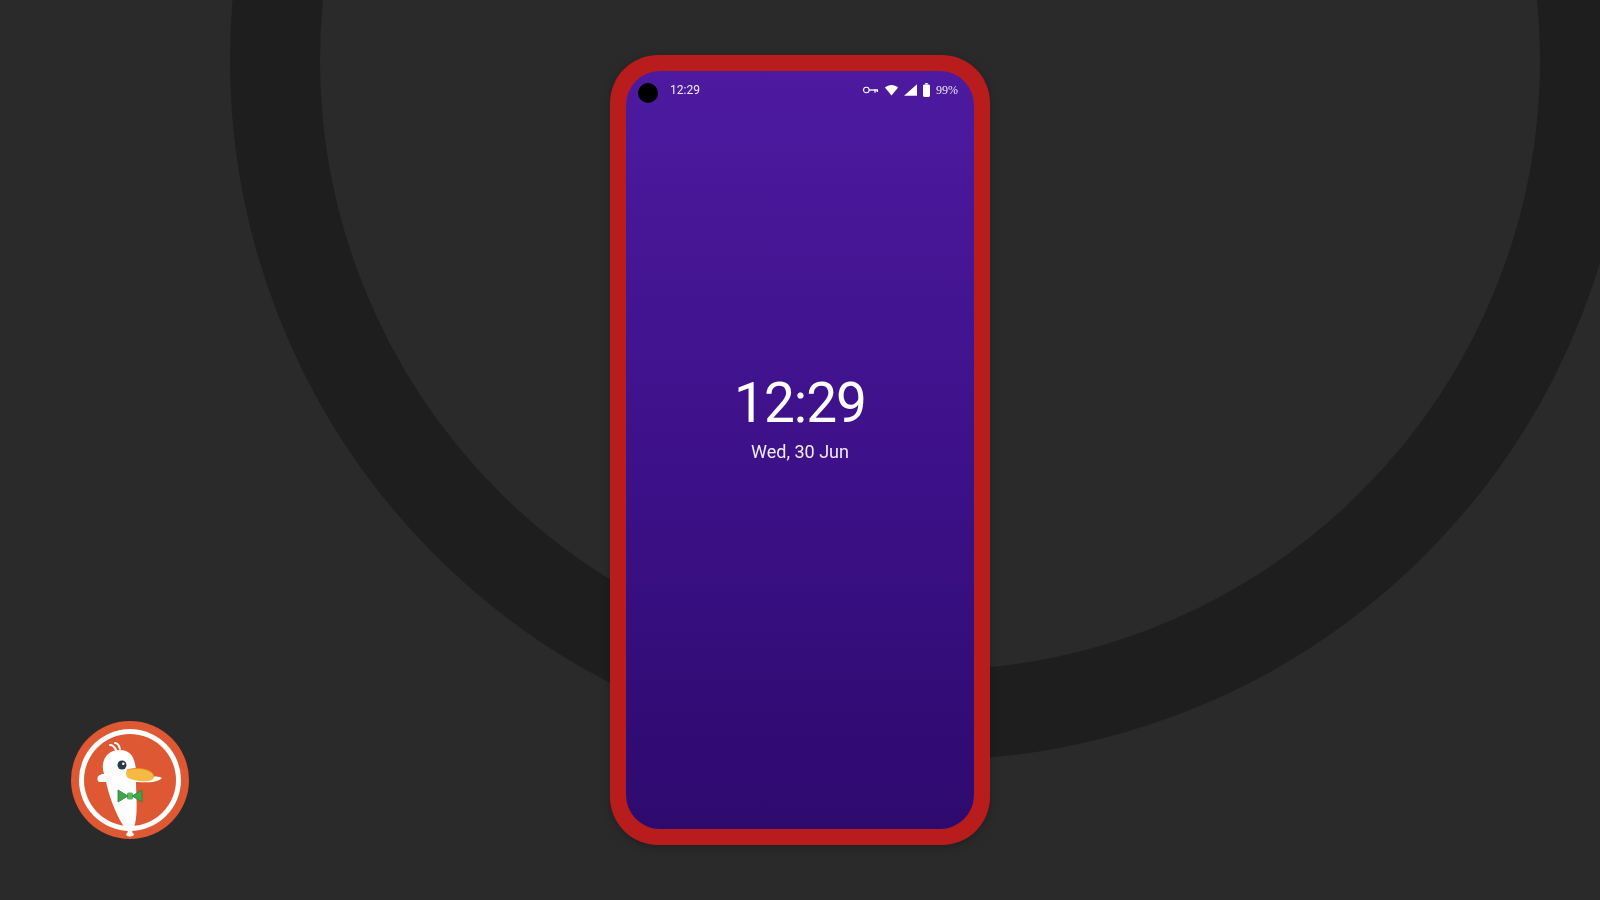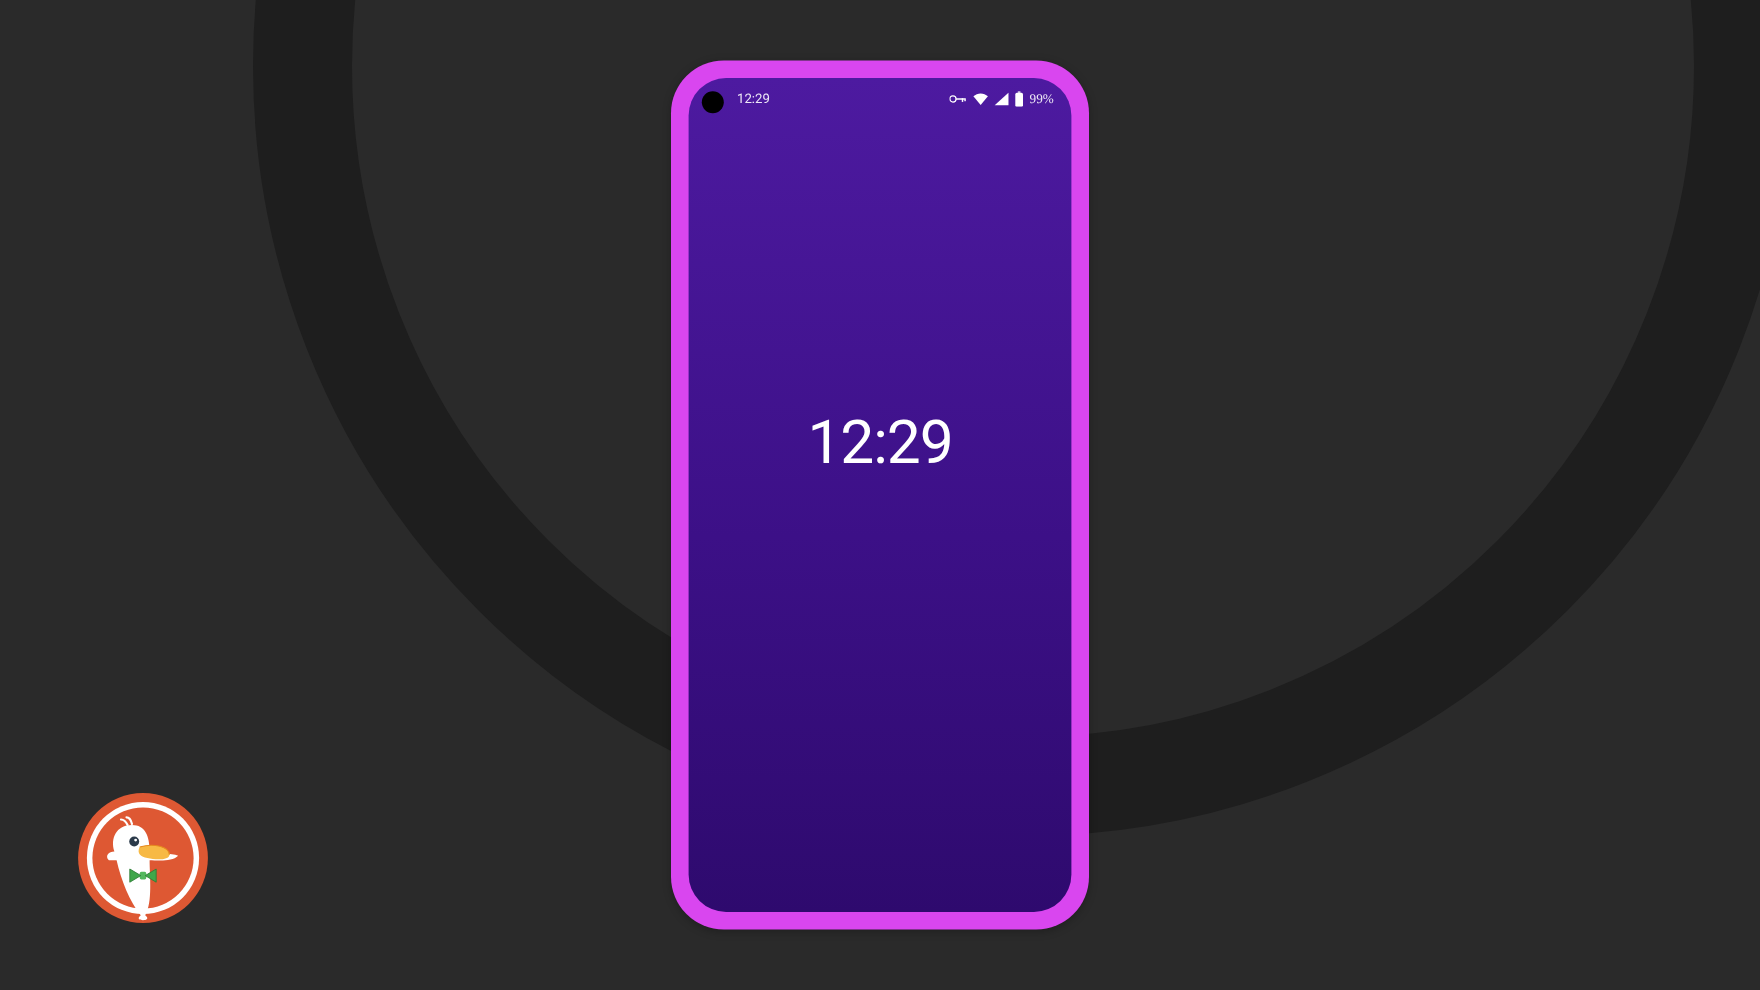--- a/index.html
+++ b/index.html
@@ -31,21 +31,21 @@
     pointer-events: none;
   }
 
   
   .phone {
     position: absolute;
     left: 610px;
     top: 55px;
     width: 380px;
     height: 790px;
-    background: #d946ef;
+    background: #b91c1c;
     border-radius: 48px;
     box-shadow: 0 2px 8px rgba(0,0,0,0.25);
     padding: 16px;
   }
 
   .screen {
     position: relative;
     width: 100%;
     height: 100%;
     border-radius: 34px;
@@ -161,20 +161,21 @@
               <rect x="1" y="2" width="10" height="18" rx="2" fill="#ffffff"></rect>
             </svg>
           </span>
 
           <span>99%</span>
         </div>
       </div>
 
       <div class="clock-wrap">
         <div class="big-time">12:29</div>
+        <div class="date-line">Wed, 30 Jun</div>
       </div>
 
     </div>
   </div>
 
   <div class="logo">
     <svg viewBox="0 0 120 120">
 
       <circle cx="60" cy="60" r="59" fill="#de5833"></circle>
       <circle cx="60" cy="60" r="51" fill="#ffffff"></circle>

